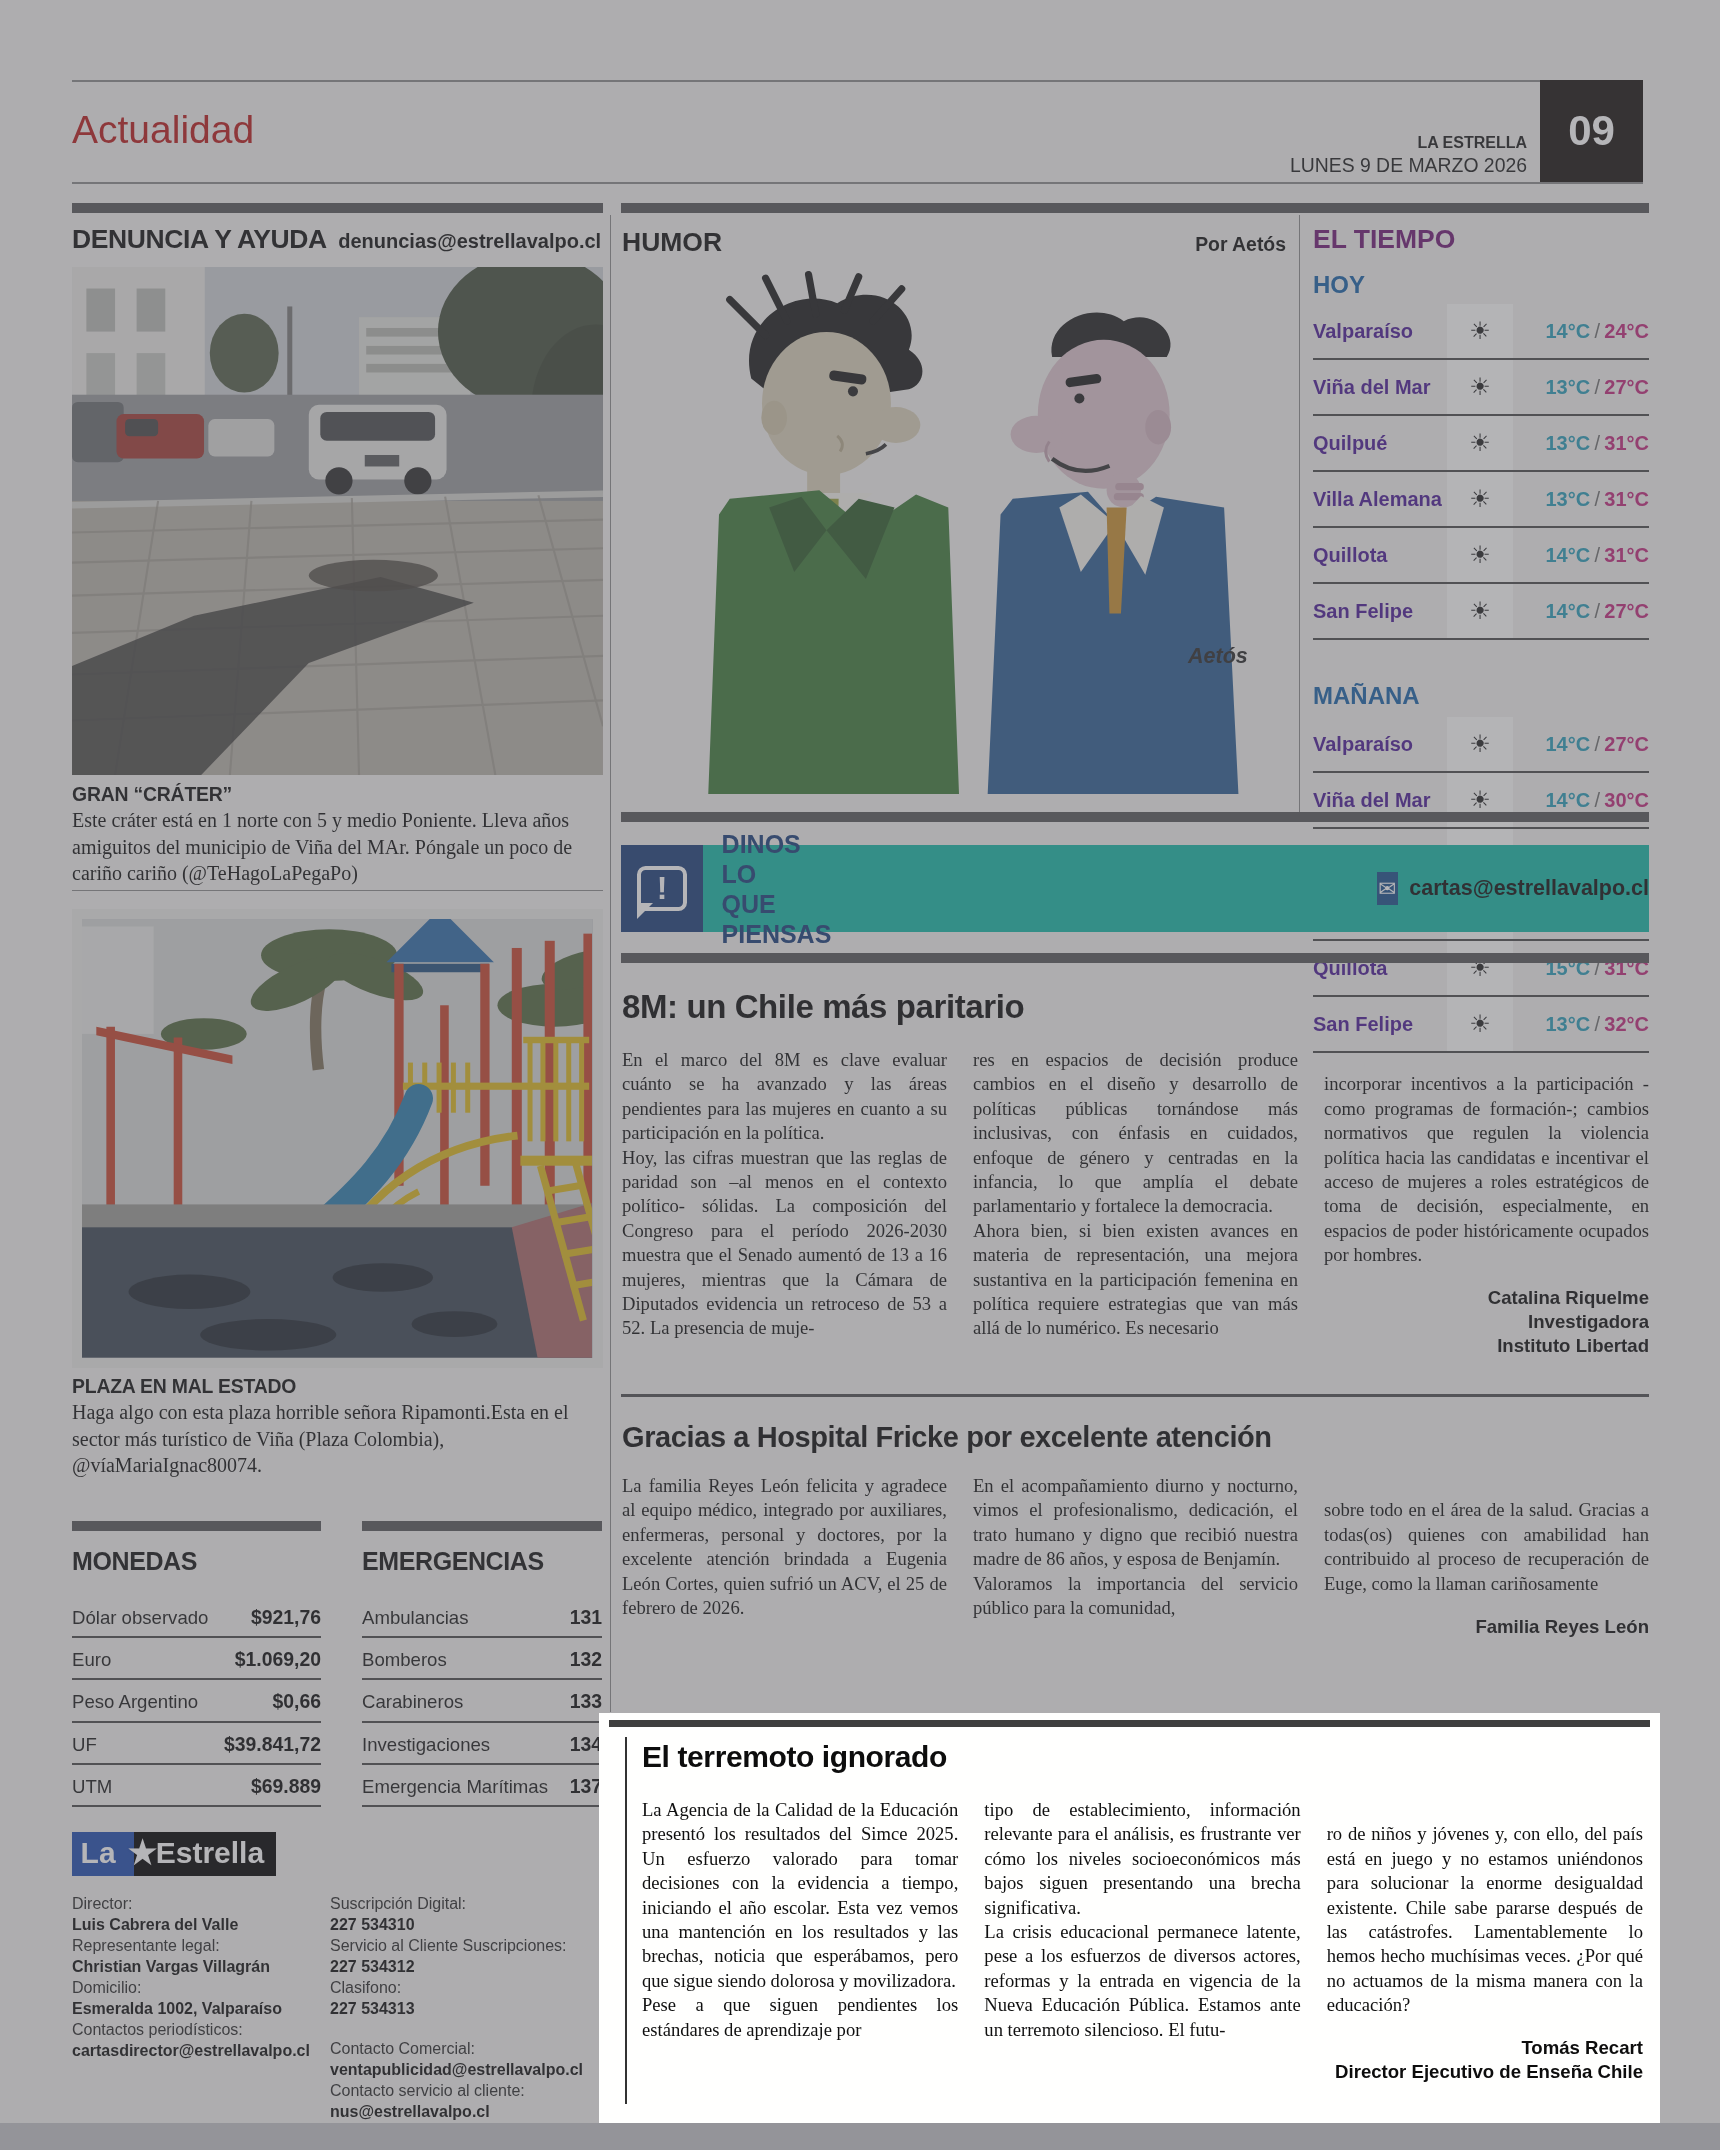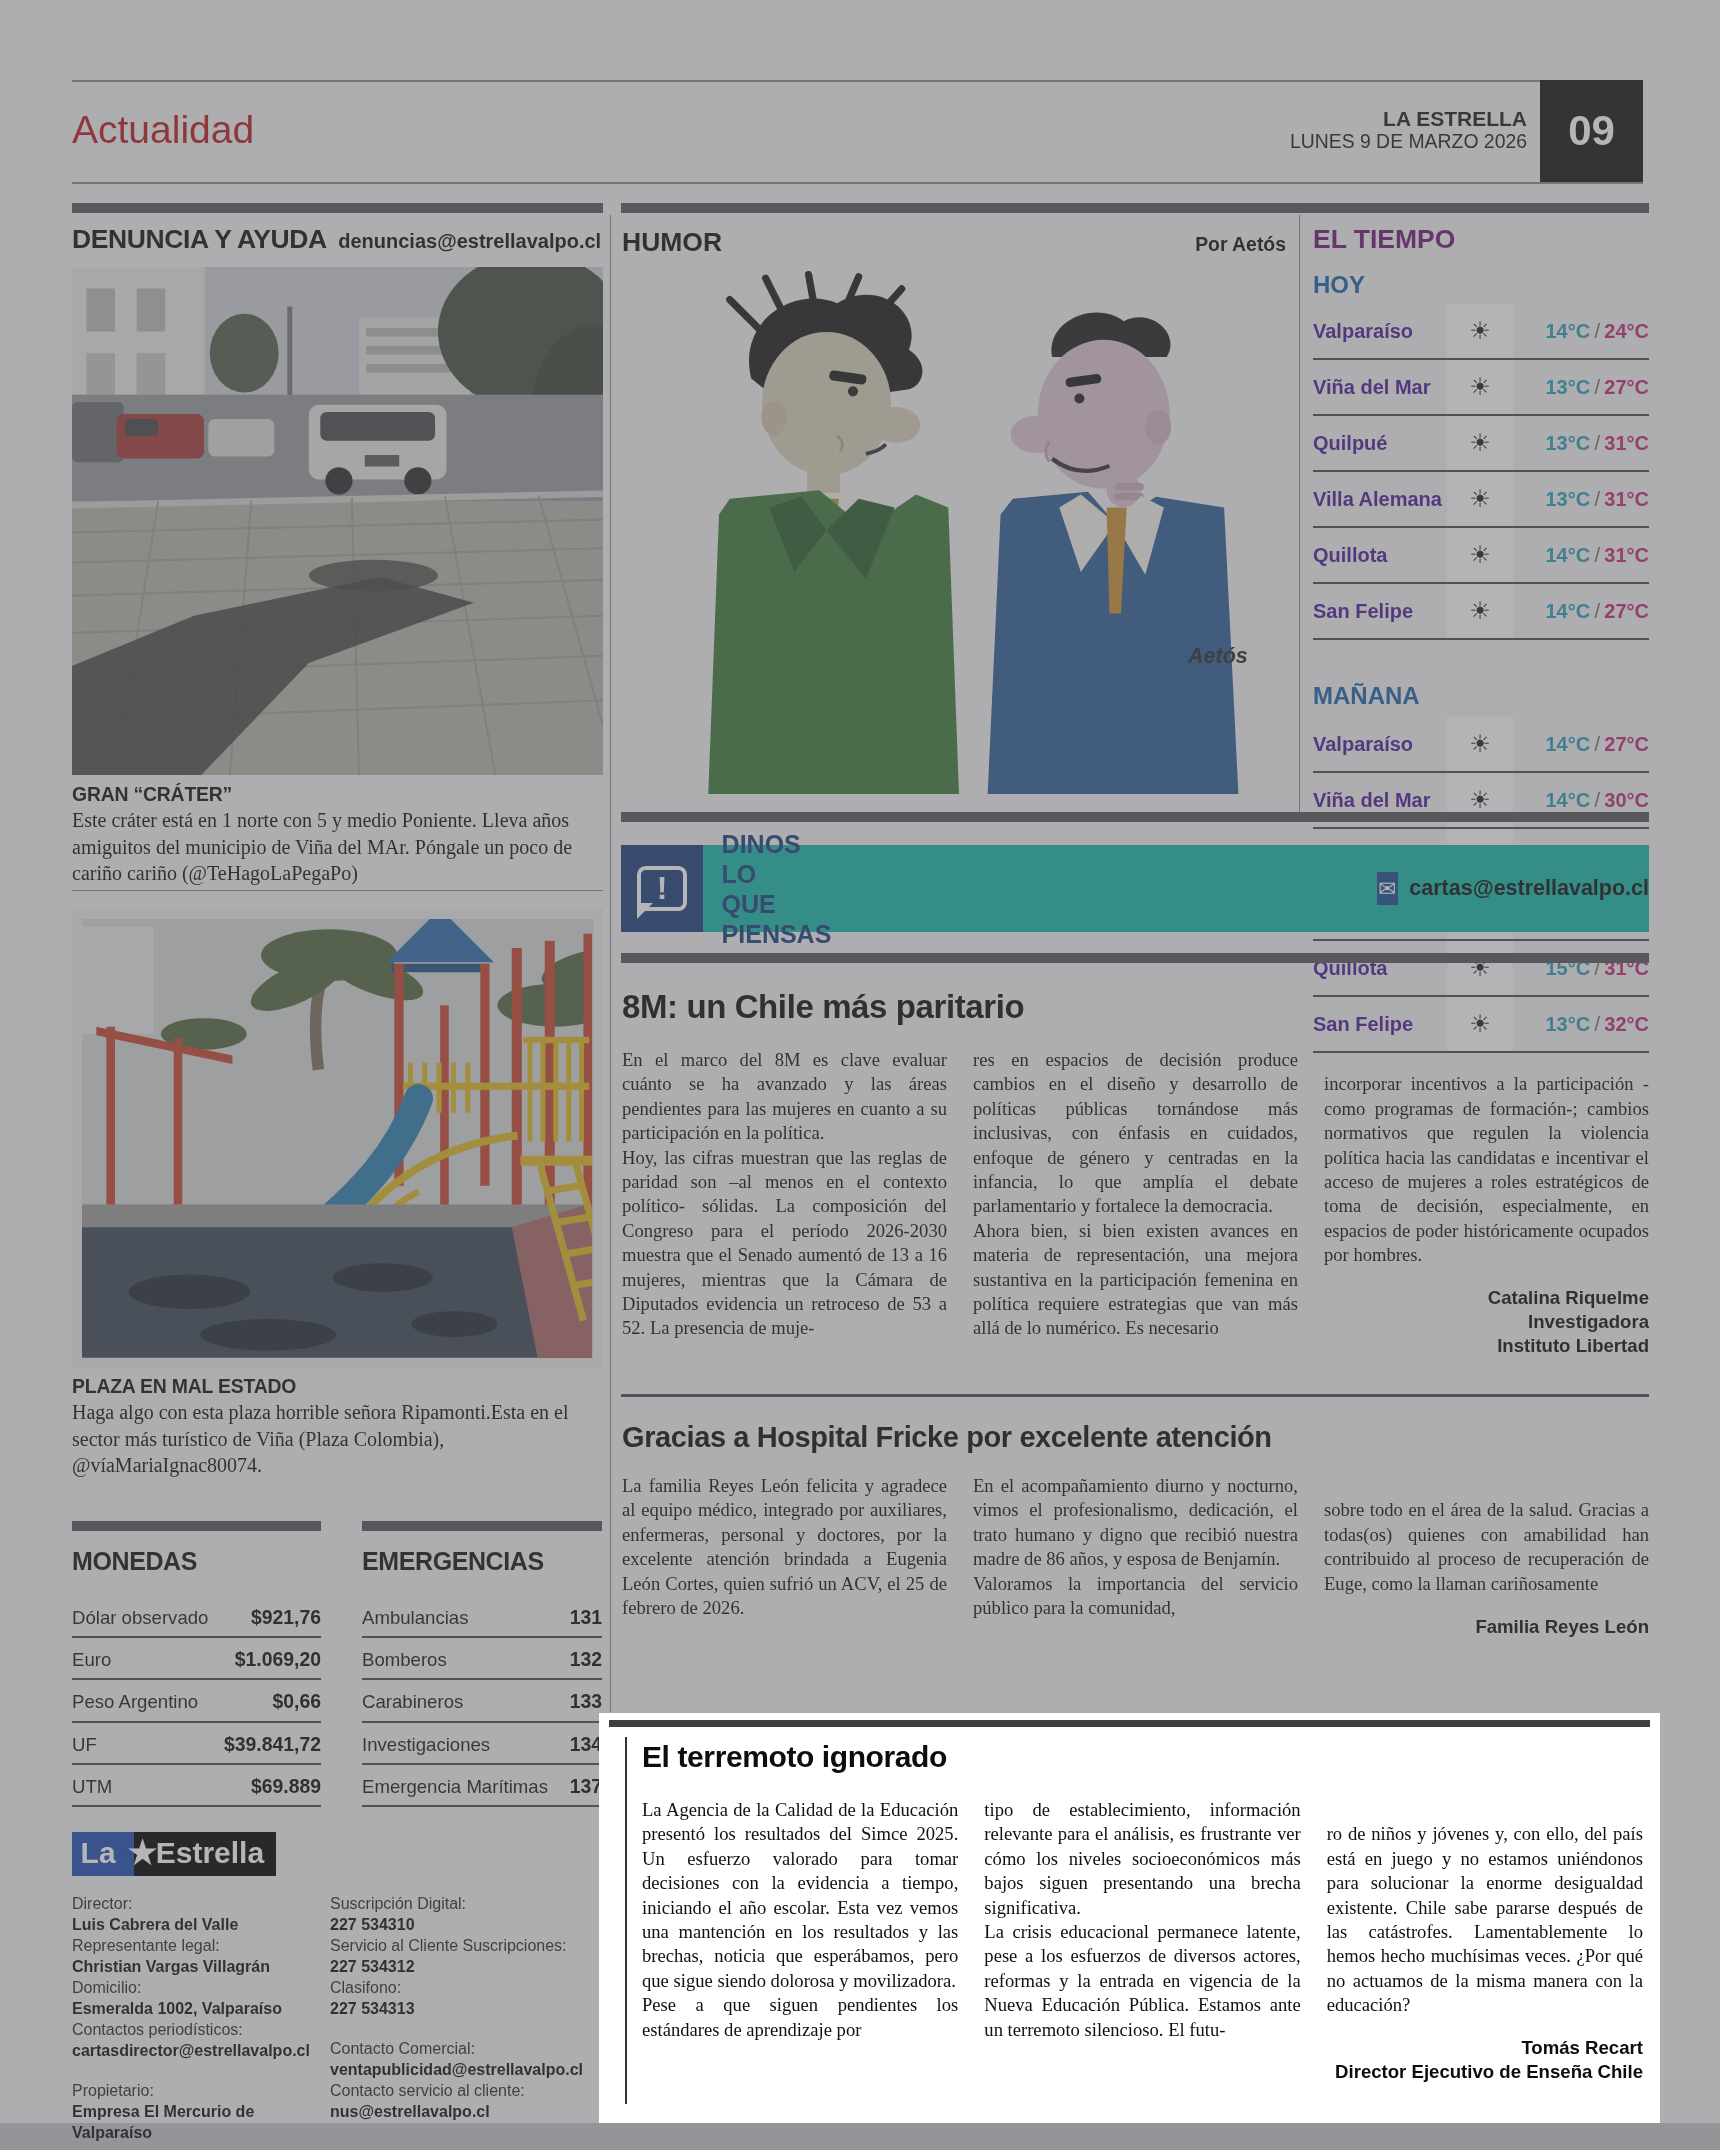--- a/index.html
+++ b/index.html
@@ -5,21 +5,21 @@
   html,body{margin:0;padding:0;}
   body{width:1721px;height:2151px;position:relative;overflow:hidden;
        background:#c4c4c6;font-family:"Liberation Sans",sans-serif;}
   .abs{position:absolute;}
   .paper{left:0;top:0;width:1721px;height:2123px;background:#f2f1ef;}
   
   .rule{background:#8a8a8a;height:2.2px;}
   .section-bar{background:#565658;height:10px;}
   .page-title{font-size:39px;font-weight:normal;color:#b91c1c;letter-spacing:0;}
   .hdr-right{text-align:right;color:#1c1c1c;line-height:22px;}
-  .hdr-paper{font-size:21px;font-weight:bold;}
+  .hdr-paper{font-size:16px;font-weight:bold;margin-top:24px;}
   .hdr-date{font-size:19.4px;}
   .page-box{background:#191310;color:#fff;display:flex;align-items:center;justify-content:center;
             font-size:42px;font-weight:bold;}
   
   .sec-head{display:flex;align-items:baseline;gap:11.5px;color:#111;}
   .sec-head .t{font-size:26.5px;font-weight:bold;letter-spacing:-0.4px;}
   .sec-head .e{font-size:20px;font-weight:bold;}
   .cap-title{font-size:19.4px;font-weight:bold;color:#111;letter-spacing:-0.2px;}
   .cap-body{font-family:"Liberation Serif",serif;font-size:20px;line-height:26.5px;color:#101010;
             text-align:left;}
@@ -305,24 +305,20 @@
     <div class="mast-line">
       <div class="l">Domicilio:</div>
       <div class="v">Esmeralda 1002, Valparaíso</div>
     </div>
 
     <div class="mast-line">
       <div class="l">Contactos periodísticos:</div>
       <div class="v">cartasdirector@estrellavalpo.cl</div>
     </div>
 
-    <div class="mast-line" style="margin-top: 18.6px;">
-      <div class="l">Propietario:</div>
-      <div class="v">Empresa El Mercurio de Valparaíso</div>
-    </div>
   </div>
 <div class="abs mast" style="left:330px;top:1893px;width:280px;">
 
     <div class="mast-line">
       <div class="l">Suscripción Digital:</div>
       <div class="v">227 534310</div>
     </div>
 
     <div class="mast-line">
       <div class="l">Servicio al Cliente Suscripciones:</div>

